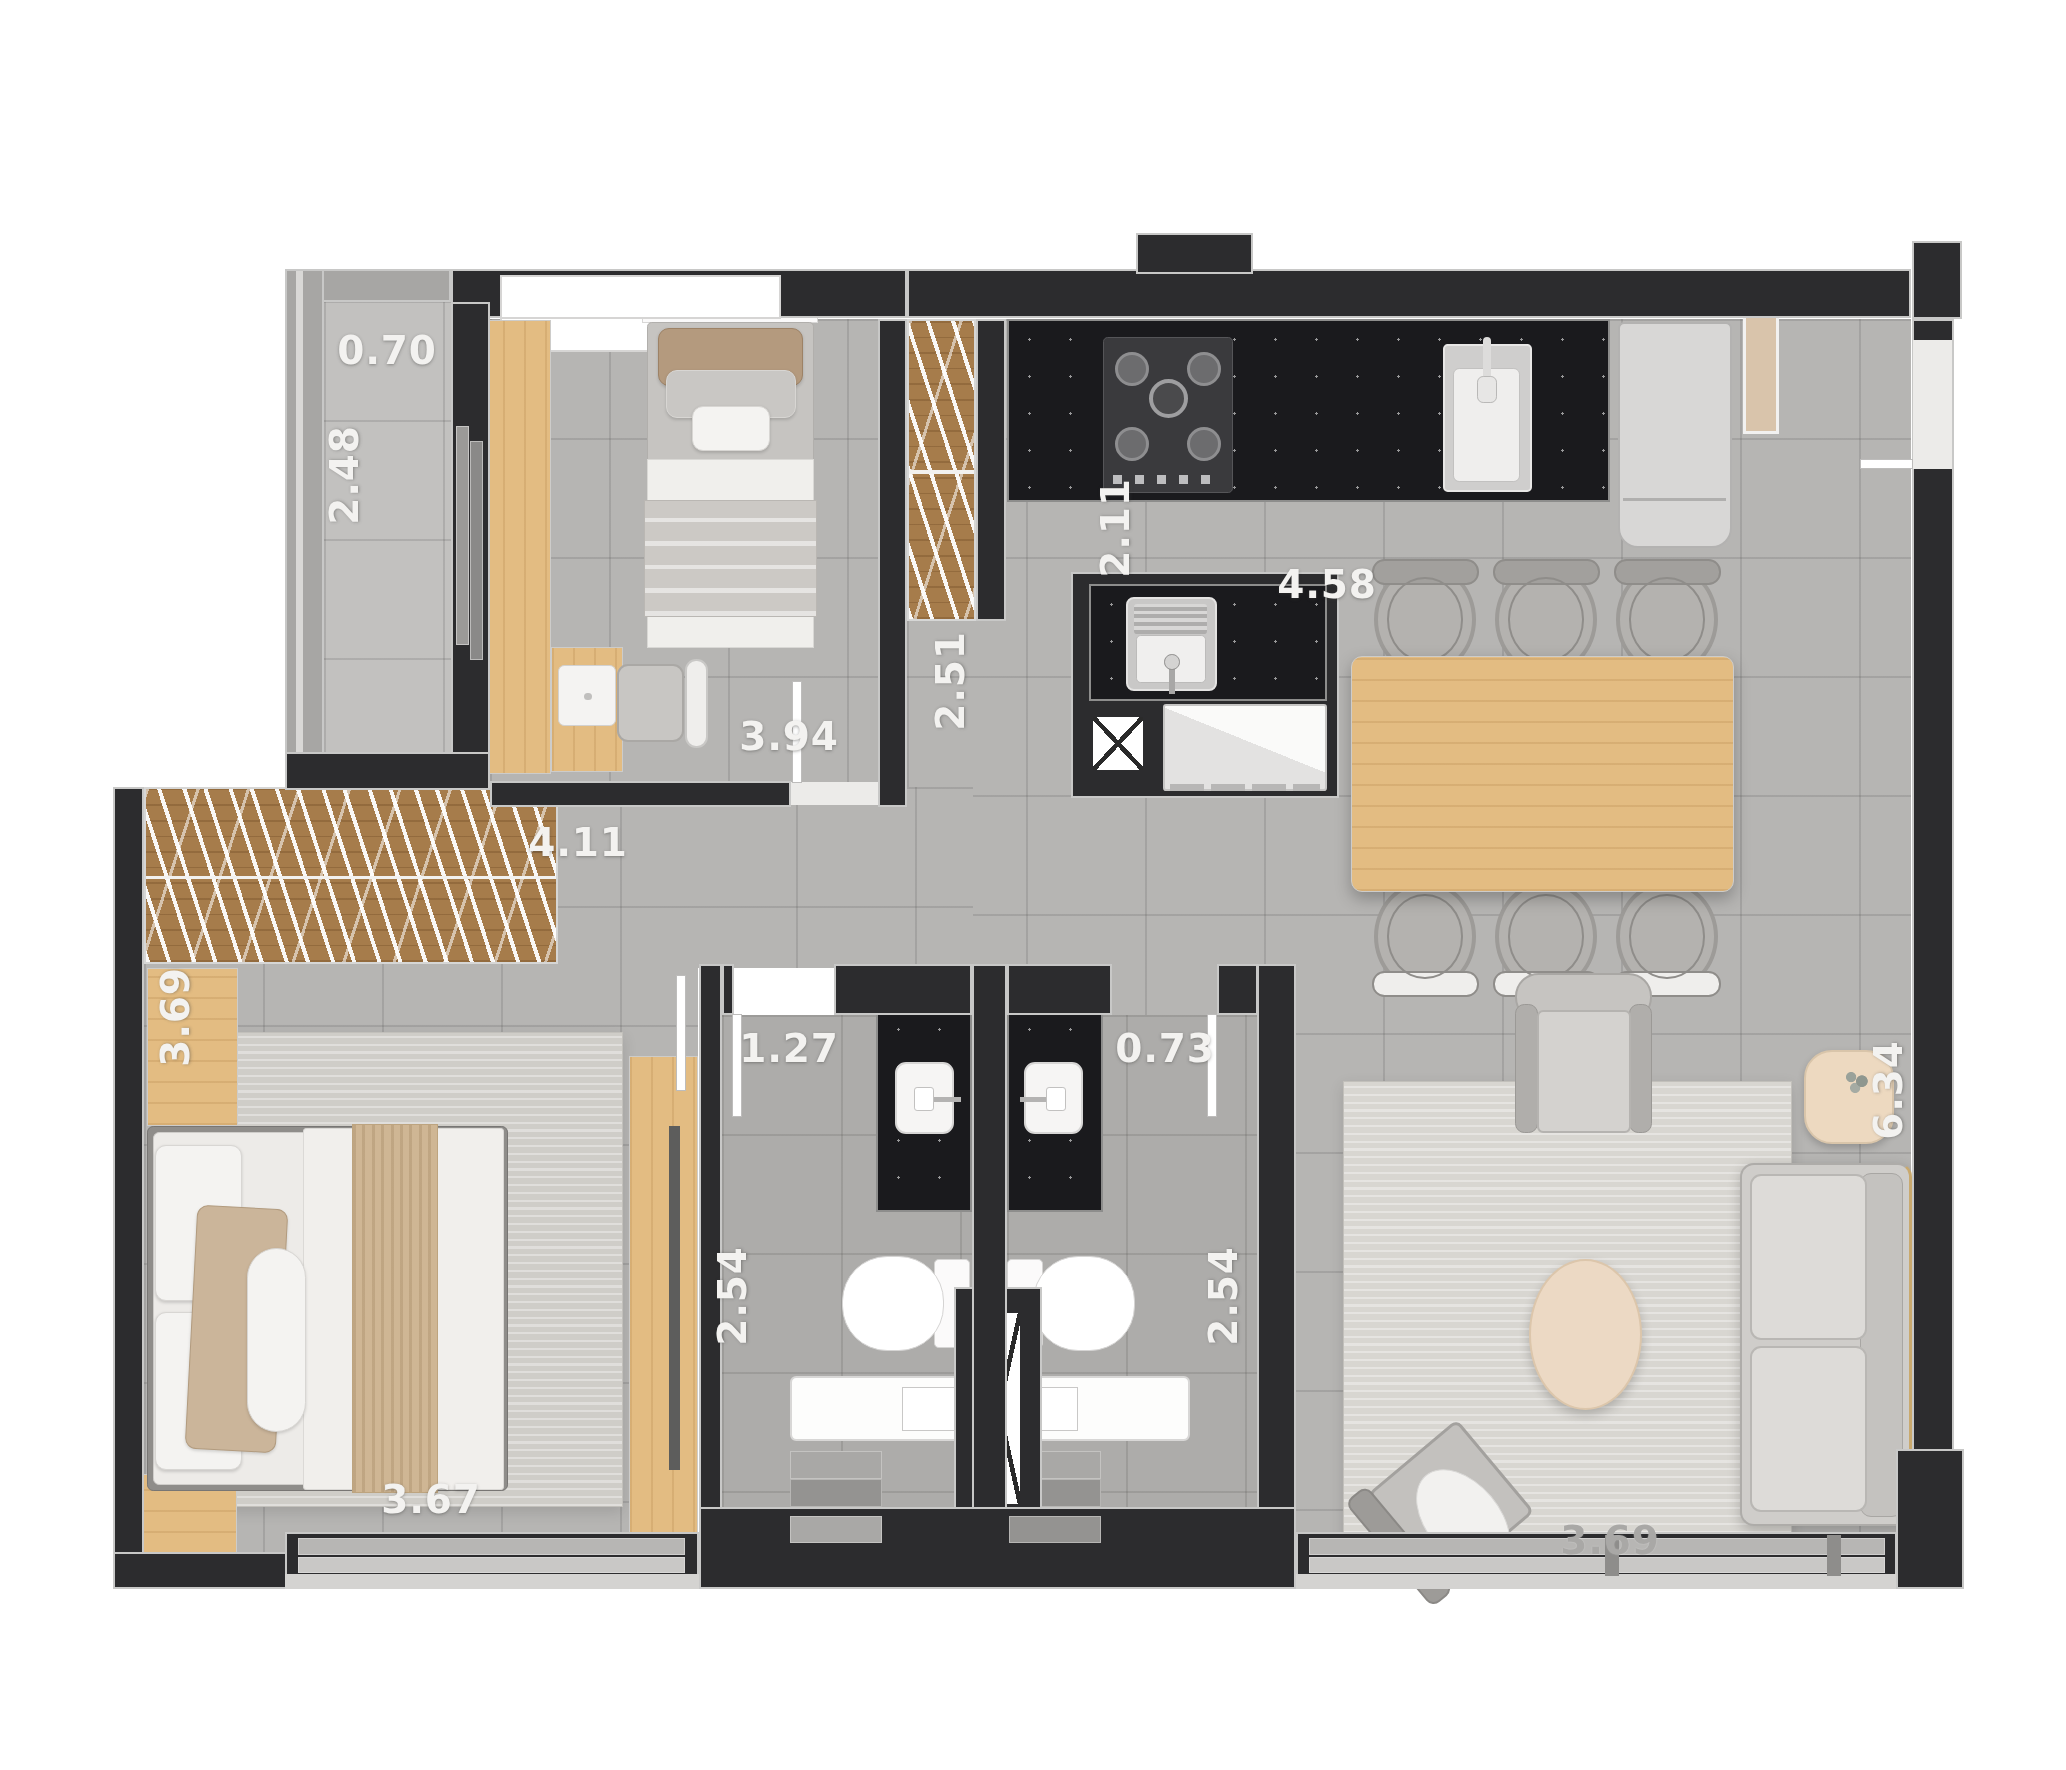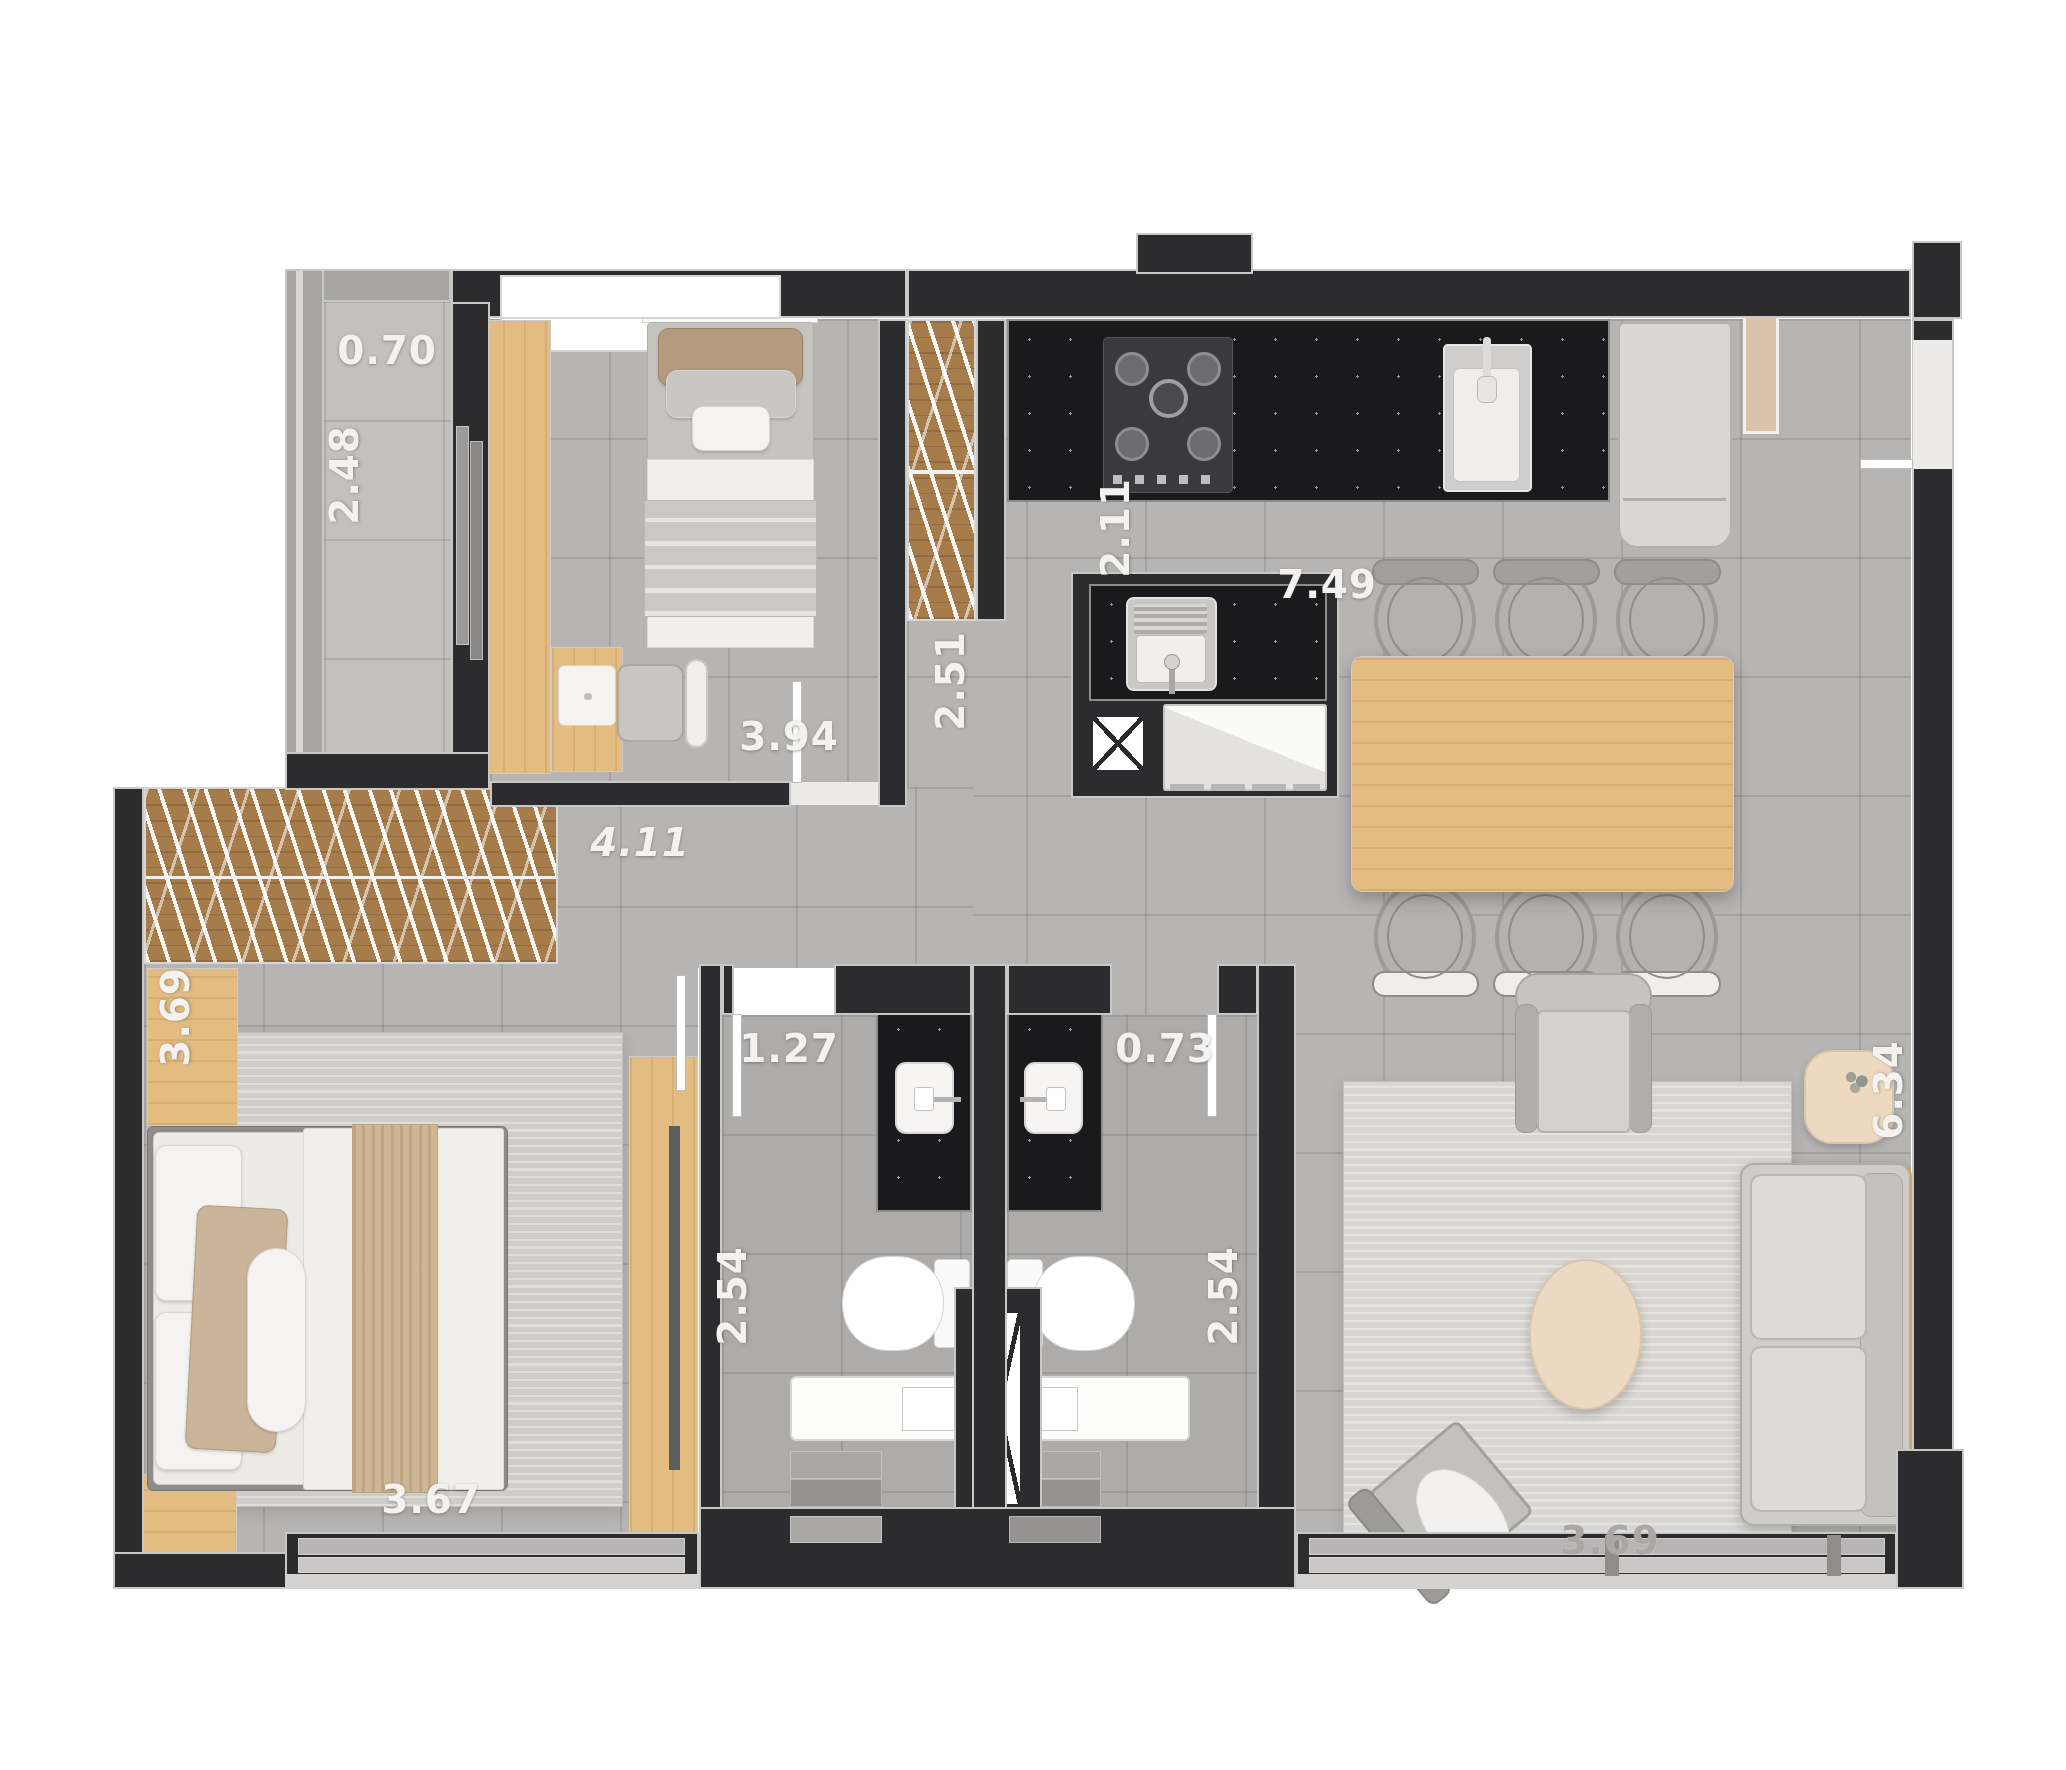--- a/index.html
+++ b/index.html
@@ -283,23 +283,23 @@
   <div class="abs" style="left:1296px;top:1574px;width:601px;height:15px;background:#d4d3d1;"></div>
   <div class="abs" style="left:1605px;top:1535px;width:14px;height:41px;background:#8e8d8b;"></div>
   <div class="abs" style="left:1827px;top:1535px;width:14px;height:41px;background:#8e8d8b;"></div>
   <div class="abs wall" style="left:1896px;top:1449px;width:68px;height:140px;"></div>
 
   <div class="dim" style="left:387px;top:350px;">0.70</div>
   <div class="dim dimv" style="left:344px;top:475px;">2.48</div>
   <div class="dim" style="left:789px;top:736px;">3.94</div>
   <div class="dim dimv" style="left:950px;top:681px;">2.51</div>
   <div class="dim dimv" style="left:1115px;top:528px;">2.11</div>
-  <div class="dim" style="left:1327px;top:584px;">7.49</div>
+  <div class="dim" style="left:1327px;top:584px;">4.58</div>
   <div class="dim dimv" style="left:1888px;top:1090px;">6.34</div>
-  <div class="dim" style="left:640px;top:842px;font-style:italic;">4.11</div>
+  <div class="dim" style="left:578px;top:842px;">4.11</div>
   <div class="dim dimv" style="left:175px;top:1017px;">3.69</div>
   <div class="dim" style="left:431px;top:1499px;">3.67</div>
   <div class="dim" style="left:789px;top:1048px;">1.27</div>
   <div class="dim dimv" style="left:732px;top:1296px;">2.54</div>
   <div class="dim" style="left:1165px;top:1048px;">0.73</div>
   <div class="dim dimv" style="left:1223px;top:1296px;">2.54</div>
   <div class="dim" style="left:1610px;top:1540px;color:#a9a8a6;text-shadow:0 0.8px 1.6px rgba(255,255,255,.4);">3.69</div>
 
 </div>
 

